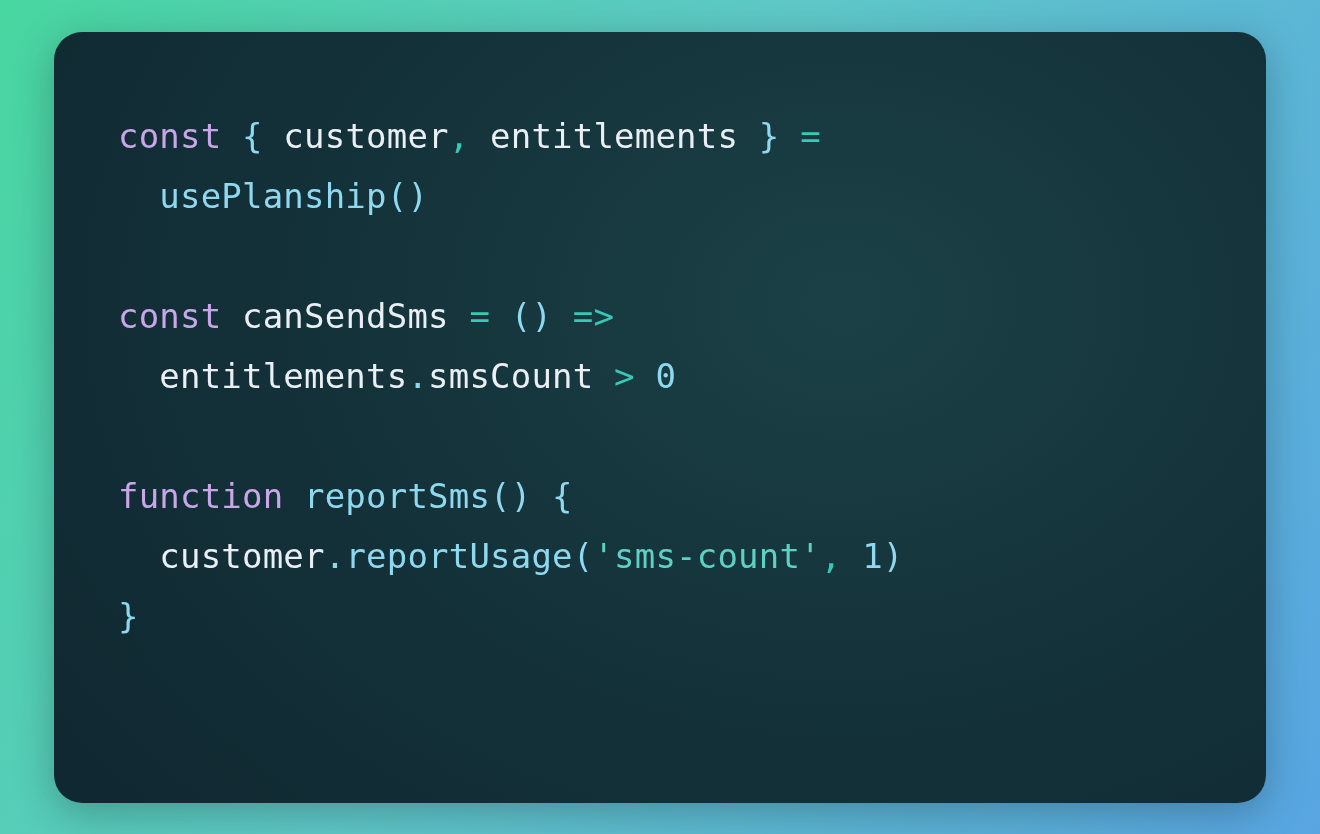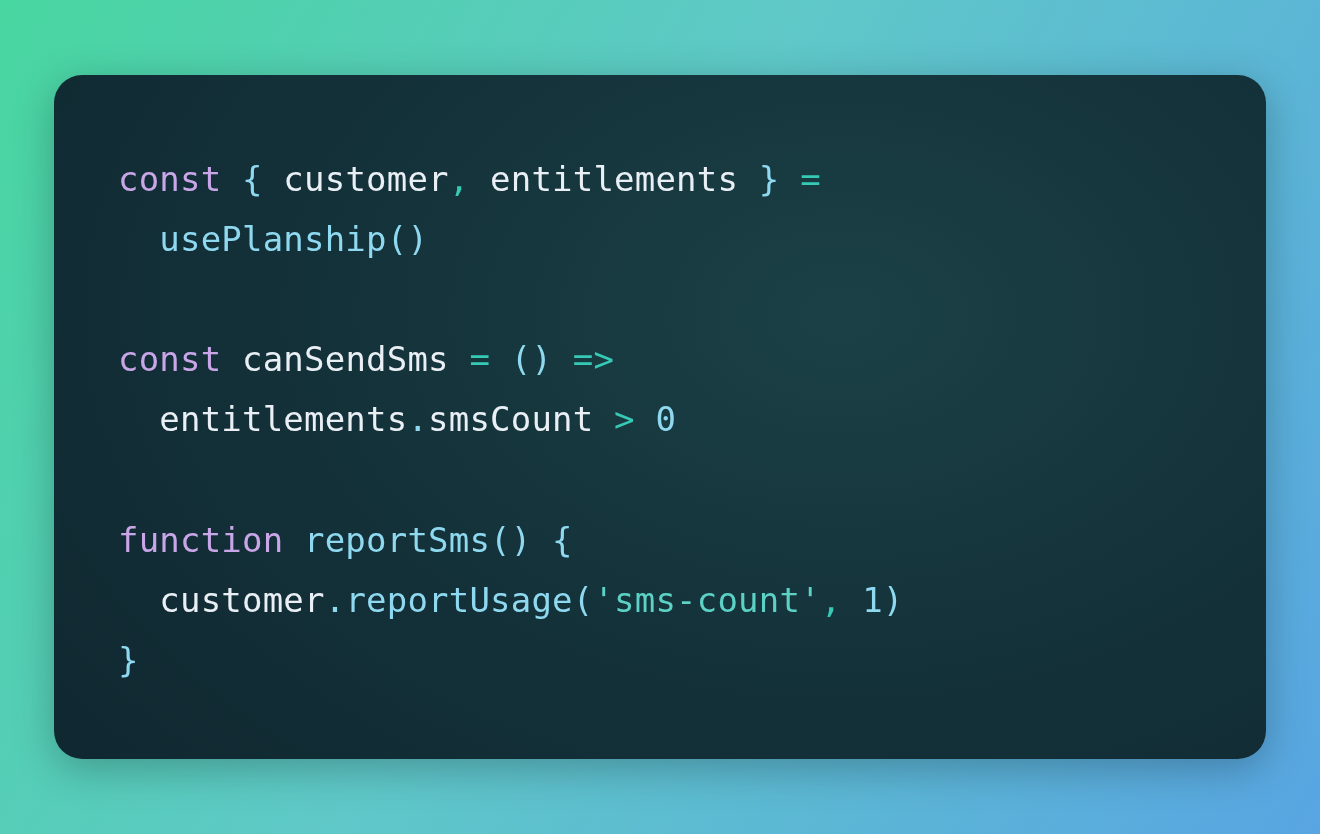--- a/index.html
+++ b/index.html
@@ -3,21 +3,21 @@
 <meta charset="utf-8">
 <style>
   * { margin:0; padding:0; box-sizing:border-box; }
   html, body { width:1320px; height:834px; }
   body {
     background: linear-gradient(120deg, #48d6a0 0%, #5fc8c8 45%, #58a5e2 100%);
     display:flex; align-items:center; justify-content:center;
     font-family: ui-monospace, SFMono-Regular, "SF Mono", Menlo, Consolas, "Liberation Mono", monospace;
   }
   .code-card {
-    width:1212px; height:684px;
+    width:1212px; height:771px;
     background: radial-gradient(ellipse 90% 110% at 65% 35%, #1b4146 0%, #14323a 45%, #0f262f 100%);
     border-radius:28px;
     padding:76px 60px 60px 64px;
     box-shadow: 0 10px 40px rgba(0,0,0,0.25);
   }
   pre {
     font-family: inherit;
     font-size:34px;
     line-height:1.68;
     color:#e9eff5;

